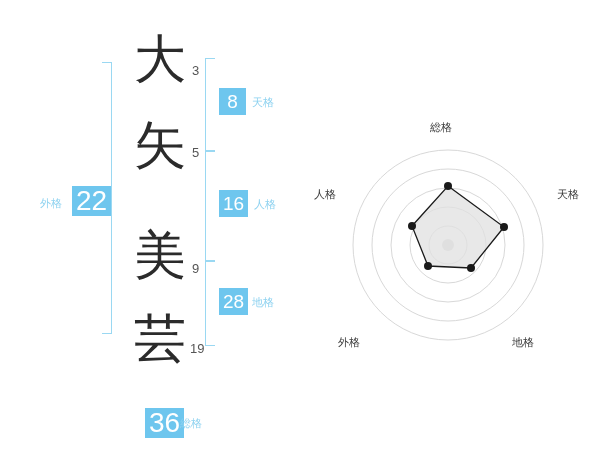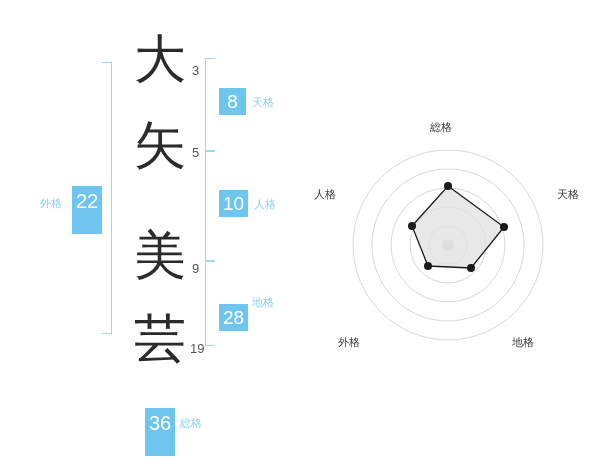--- a/index.html
+++ b/index.html
@@ -49,23 +49,23 @@
     font-size: 19px;
     line-height: 27px;
     height: 27px;
     min-width: 27px;
     text-align: center;
     padding: 0 4px;
     box-sizing: border-box;
     font-family: "Liberation Sans", sans-serif;
   }
   .chip-big {
-    font-size: 20px;
+    font-size: 28px;
     line-height: 30px;
-    height: 48px;
+    height: 30px;
     min-width: 30px;
   }
   .chip-label {
     position: absolute;
     color: #8ed2f0;
     font-size: 11px;
     font-family: "Liberation Sans", sans-serif;
     white-space: nowrap;
   }
   .bracket {
@@ -123,25 +123,25 @@
     <div class="kanji-stroke" style="left:192px; top:261px;">9</div>
 
     <div class="kanji" style="left:129px; top:313px;">芸</div>
     <div class="kanji-stroke" style="left:190px; top:341px;text-align:center;">19</div>
 
     <div class="bracket br-left" style="left:205px; top:58px; height:92px;"></div>
     <div class="chip" style="left:219px; top:88px;">8</div>
     <div class="chip-label" style="left:252px; top:95px;">天格</div>
 
     <div class="bracket br-left" style="left:205px; top:150px; height:110px;"></div>
-    <div class="chip" style="left:219px; top:190px;">10</div>
+    <div class="chip" style="left:219px; top:190px;">16</div>
     <div class="chip-label" style="left:254px; top:197px;">人格</div>
 
     <div class="bracket br-left" style="left:205px; top:260px; height:84px;"></div>
-    <div class="chip" style="left:219px; top:304px;">28</div>
+    <div class="chip" style="left:219px; top:288px;">28</div>
     <div class="chip-label" style="left:252px; top:295px;">地格</div>
 
     <div class="chip chip-big" style="left:145px; top:408px;">36</div>
     <div class="chip-label" style="left:180px; top:416px;">総格</div>
   </div>
 
   <div class="radar-wrap">
     <svg width="300" height="470" viewBox="0 0 300 470">
       <g>
         <circle cx="148" cy="245" r="95" fill="none" stroke="#d8d8d8" stroke-width="1"></circle>

